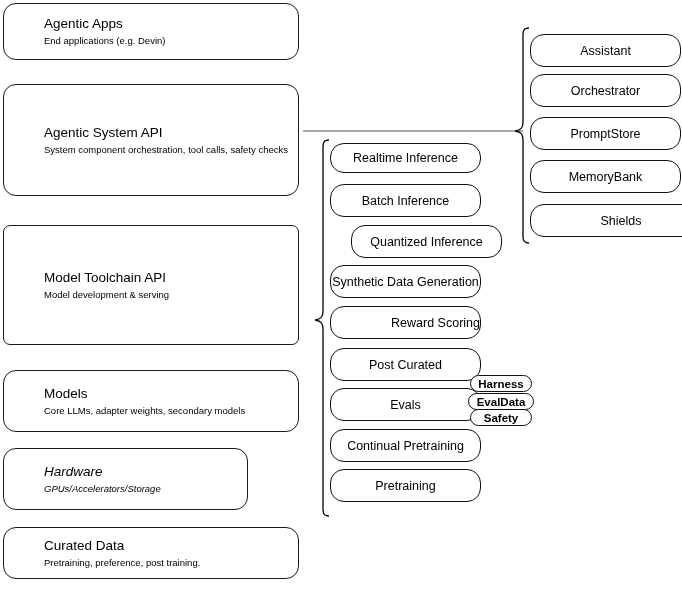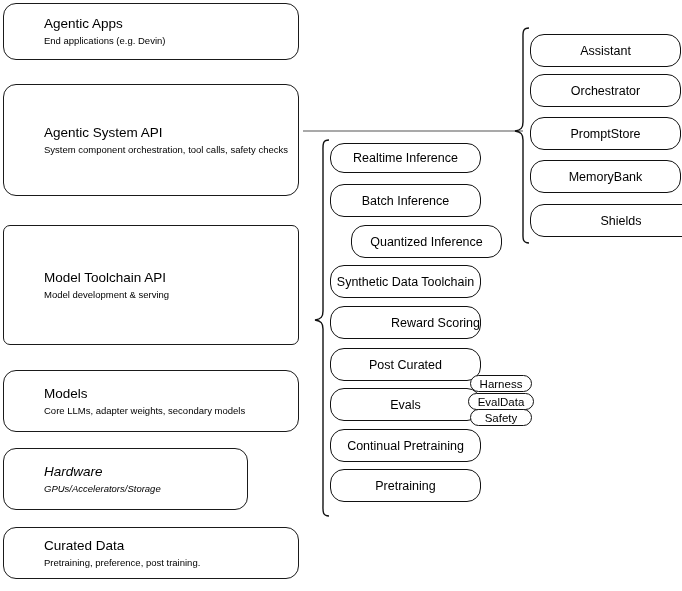--- a/index.html
+++ b/index.html
@@ -69,20 +69,21 @@
     border: 1.4px solid #111111;
     border-radius: 999px;
     background: #ffffff;
     display: flex;
     align-items: center;
     justify-content: center;
     font-size: 11.5px;
     line-height: 12px;
     white-space: nowrap;
     z-index: 6;
+    font-weight: bold;
   }
   svg.overlay {
     position: absolute;
     left: 0; top: 0;
     width: 682px;
     height: 591px;
     pointer-events: none;
     z-index: 1;
   }
   .brace { fill: none; stroke: #111111; stroke-width: 1.4; }
@@ -147,21 +148,21 @@
   <div class="cap" style="left:330px; top:143px; width:151px; height:30px;text-align:right;">
     <span>Realtime Inference</span>
   </div>
   <div class="cap" style="left:330px; top:184px; width:151px; height:33px;">
     <span>Batch Inference</span>
   </div>
   <div class="cap" style="left:330px; top:225px; width:151px; height:33px;margin-left:21px;">
     <span>Quantized Inference</span>
   </div>
   <div class="cap" style="left:330px; top:265px; width:151px; height:33px;">
-    <span>Synthetic Data Toolchain</span>
+    <span>Synthetic Data Generation</span>
   </div>
   <div class="cap" style="left:330px; top:306px; width:151px; height:33px;justify-content:flex-end;">
     <span>Reward Scoring</span>
   </div>
   <div class="cap" style="left:330px; top:348px; width:151px; height:33px;">
     <span>Post Curated</span>
   </div>
   <div class="cap" style="left:330px; top:388px; width:151px; height:33px;">
     <span>Evals</span>
   </div>

